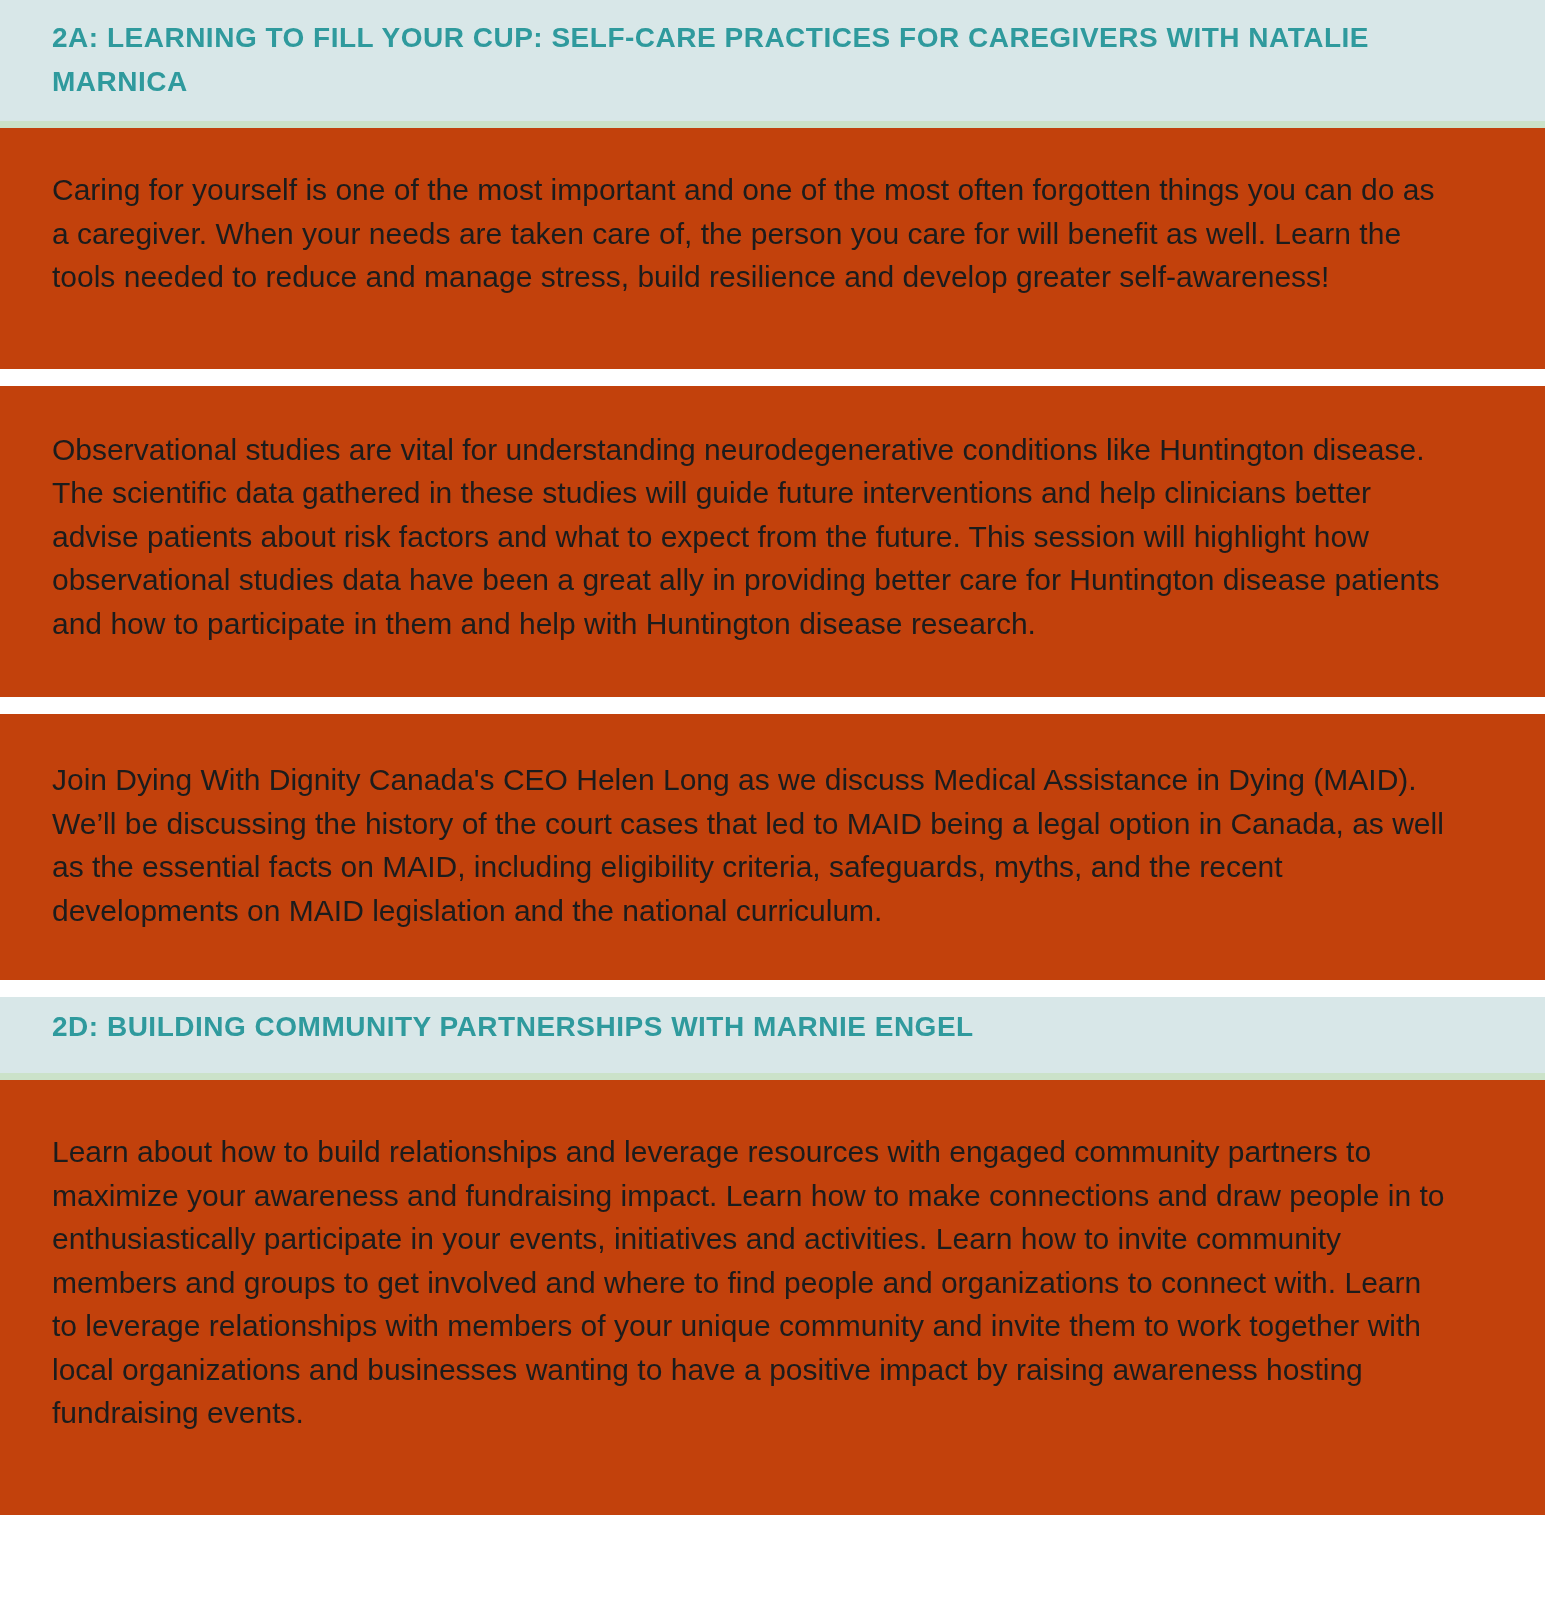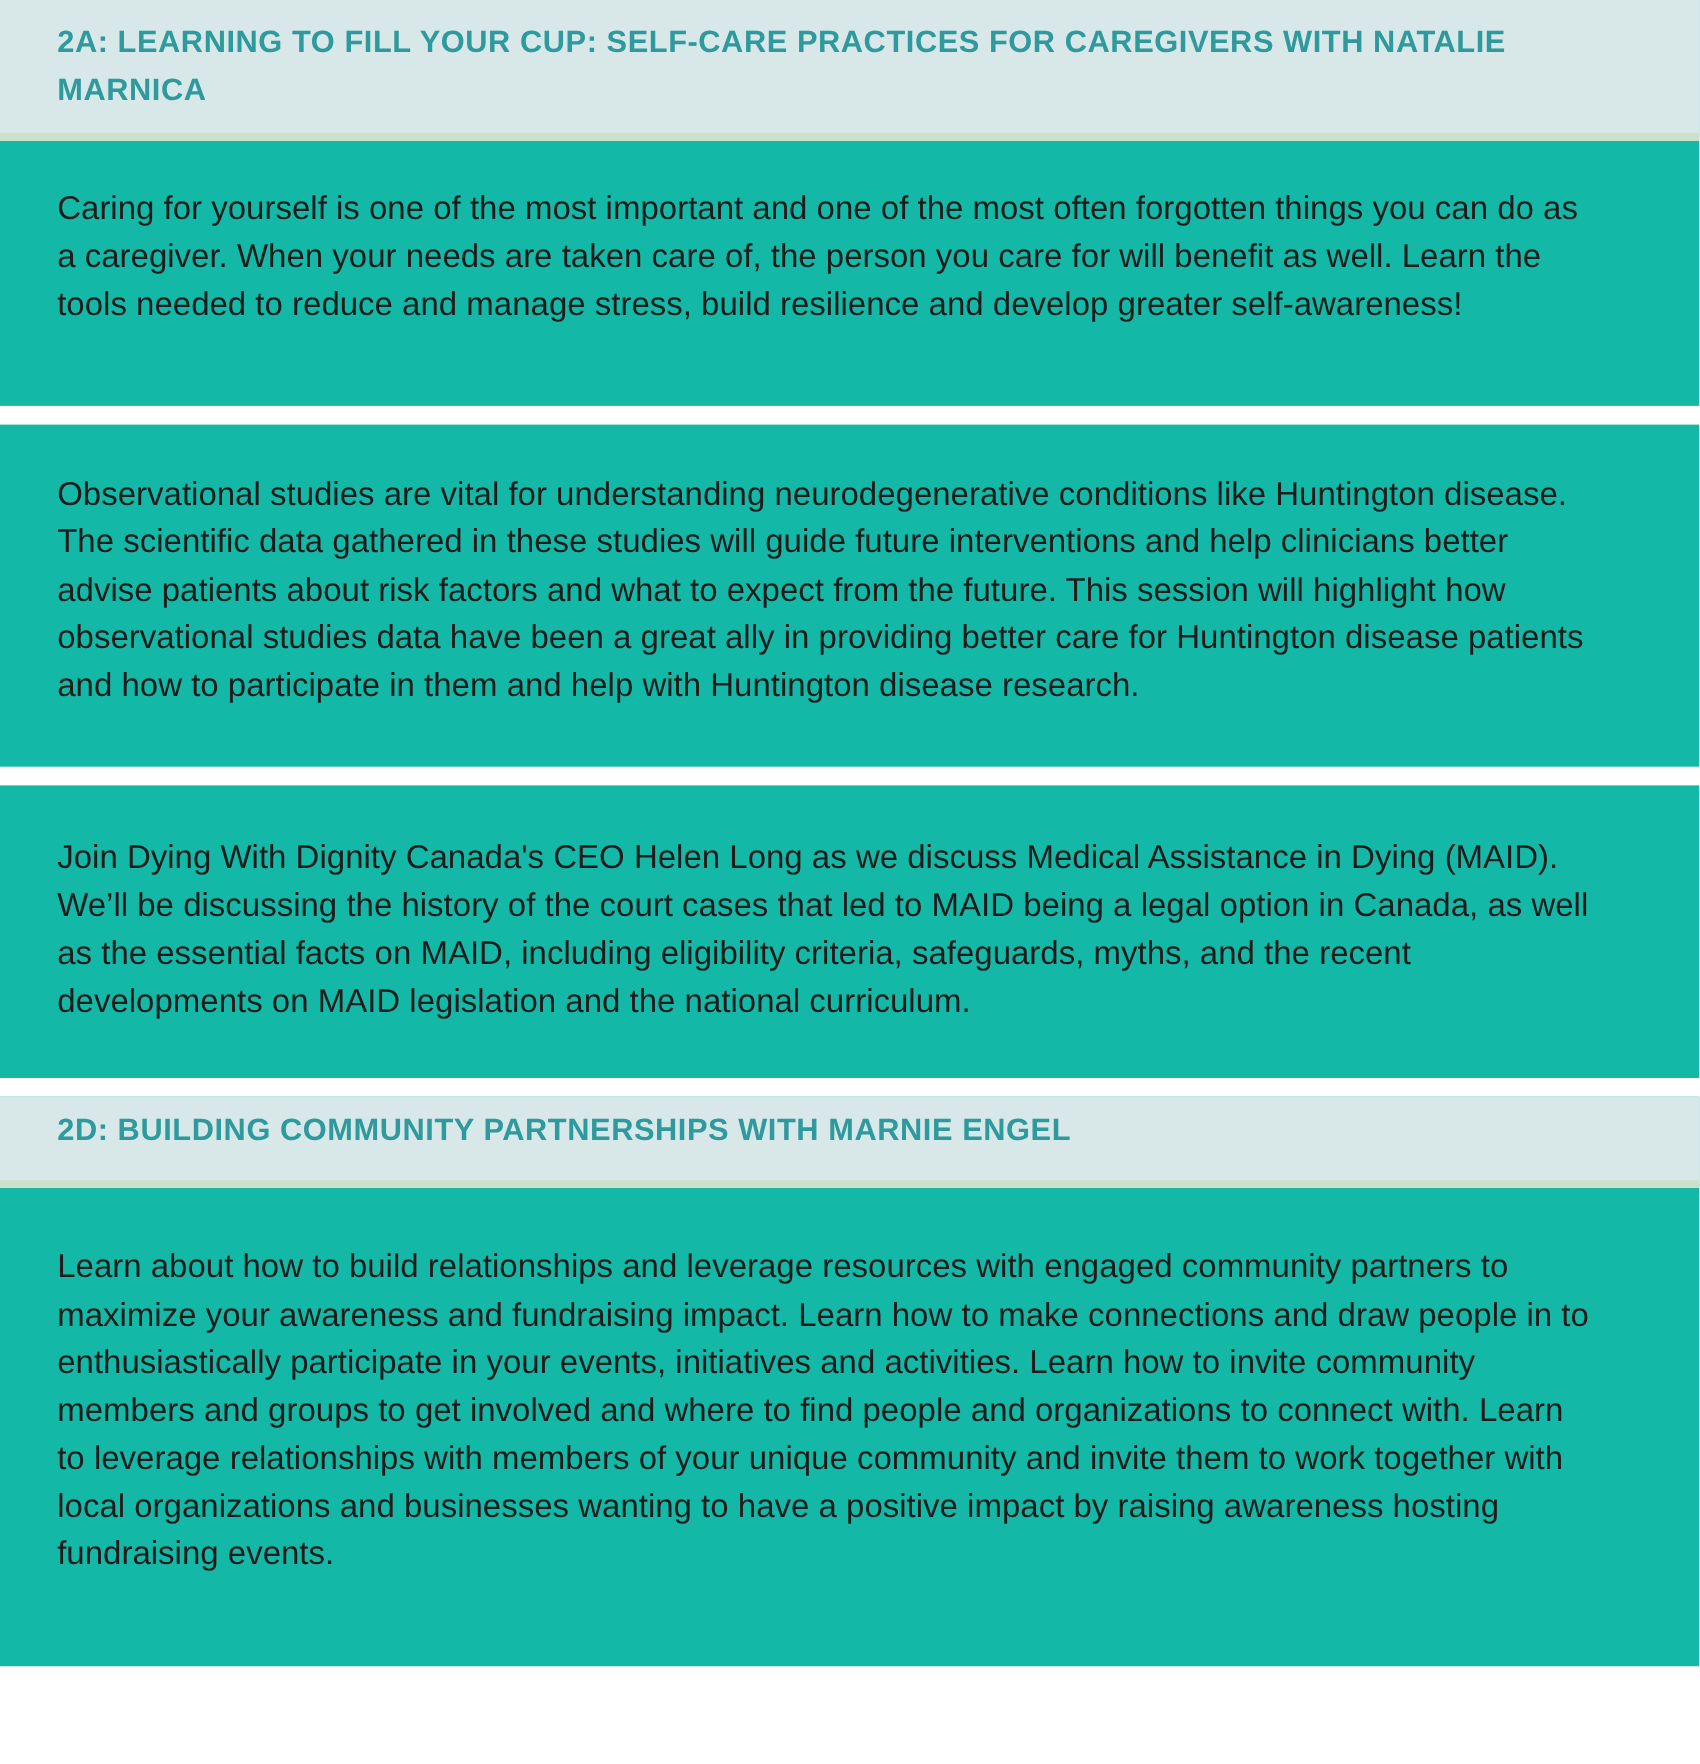--- a/index.html
+++ b/index.html
@@ -16,21 +16,21 @@
 
   .page {
     width: 1545px;
     display: flex;
     flex-direction: column;
   }
 
   
   .session {
     width: 100%;
-    background: #14b8a6;
+    background: #c2410c;
     margin-bottom: 17px;
   }
   .session:last-child {
     margin-bottom: 0;
   }
 
   .session-header {
     background: #d8e7e8;
     border-bottom: 7px solid #cbe2c9;
     padding: 18px 52px 20px 52px;

